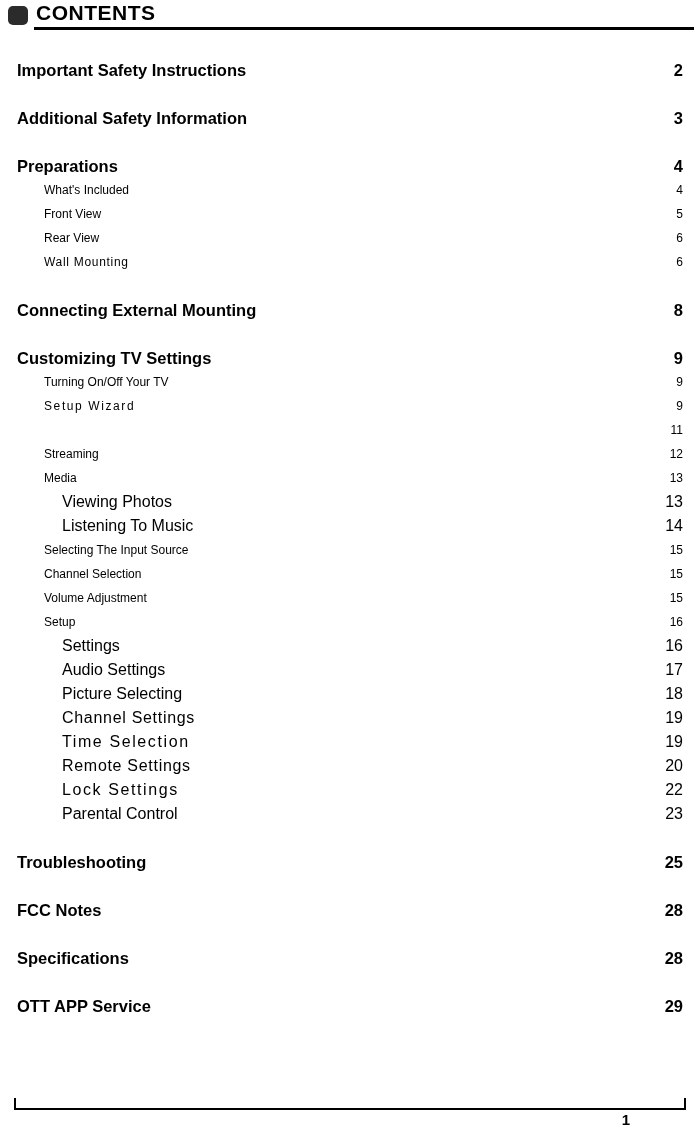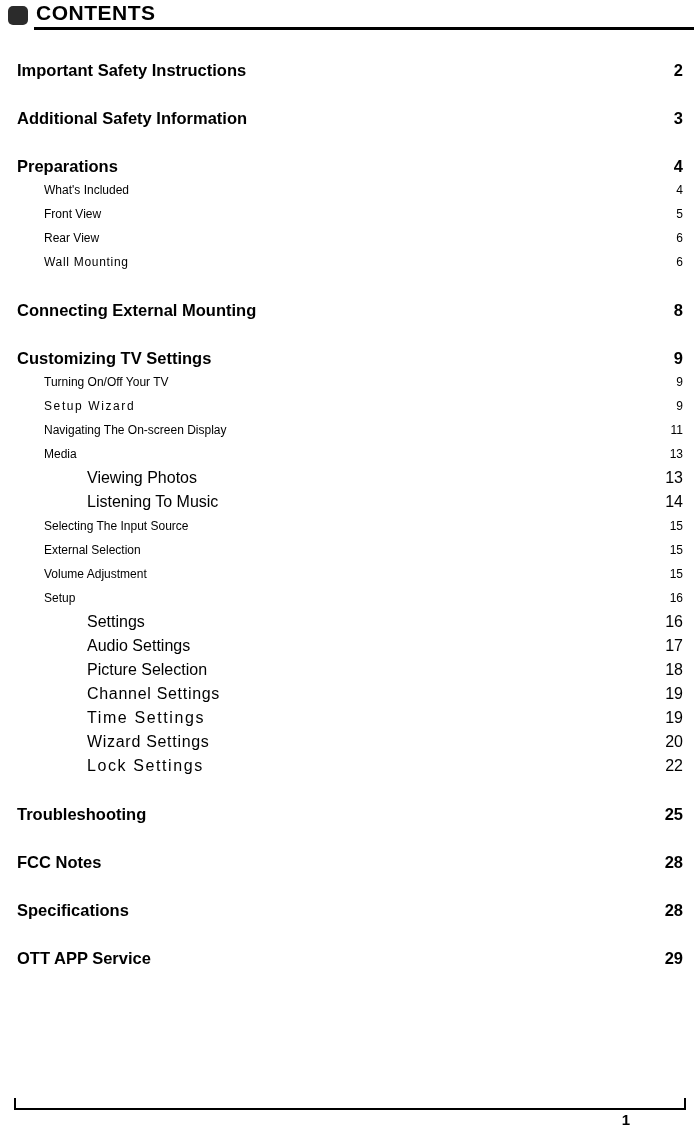--- a/index.html
+++ b/index.html
@@ -90,21 +90,20 @@
 
   .lvl1 .label, .lvl1 .page-no {
     font-weight: normal;
     font-size: 12px;
   }
   .lvl1 .label { left: 44px; }
 
   .lvl2 .label, .lvl2 .page-no {
     font-weight: normal;
     font-size: 16px;
-    margin-left: 25px;
   }
   .lvl2 .label { left: 62px; }
 
   .sp-wide .label { letter-spacing: 1.6px; }
   .sp-mid .label { letter-spacing: 0.7px; }
 
   .gap-lg { height: 24px; }
 
   
   .footer-rule {
@@ -193,78 +192,85 @@
       </div>
       <div class="row lvl1">
         <span class="label">Turning On/Off Your TV</span>
         <span class="page-no">9</span>
       </div>
       <div class="row lvl1 sp-wide">
         <span class="label">Setup Wizard</span>
         <span class="page-no">9</span>
       </div>
       <div class="row lvl1">
-        <span class="label">Navigating The On-screen Display</span>
         <span class="page-no">11</span>
+      </div>
+      <div class="row lvl1">
+        <span class="label">Streaming</span>
+        <span class="page-no">12</span>
       </div>
       <div class="row lvl1">
         <span class="label">Media</span>
         <span class="page-no">13</span>
       </div>
       <div class="row lvl2">
         <span class="label">Viewing Photos</span>
         <span class="page-no">13</span>
       </div>
       <div class="row lvl2">
         <span class="label">Listening To Music</span>
         <span class="page-no">14</span>
       </div>
       <div class="row lvl1">
         <span class="label">Selecting The Input Source</span>
         <span class="page-no">15</span>
       </div>
       <div class="row lvl1">
-        <span class="label">External Selection</span>
+        <span class="label">Channel Selection</span>
         <span class="page-no">15</span>
       </div>
       <div class="row lvl1">
         <span class="label">Volume Adjustment</span>
         <span class="page-no">15</span>
       </div>
       <div class="row lvl1">
         <span class="label">Setup</span>
         <span class="page-no">16</span>
       </div>
       <div class="row lvl2">
         <span class="label">Settings</span>
         <span class="page-no">16</span>
       </div>
       <div class="row lvl2">
         <span class="label">Audio Settings</span>
         <span class="page-no">17</span>
       </div>
       <div class="row lvl2">
-        <span class="label">Picture Selection</span>
+        <span class="label">Picture Selecting</span>
         <span class="page-no">18</span>
       </div>
       <div class="row lvl2 sp-mid">
         <span class="label">Channel Settings</span>
         <span class="page-no">19</span>
       </div>
       <div class="row lvl2 sp-wide">
-        <span class="label">Time Settings</span>
+        <span class="label">Time Selection</span>
         <span class="page-no">19</span>
       </div>
       <div class="row lvl2 sp-mid">
-        <span class="label">Wizard Settings</span>
+        <span class="label">Remote Settings</span>
         <span class="page-no">20</span>
       </div>
       <div class="row lvl2 sp-wide">
         <span class="label">Lock Settings</span>
         <span class="page-no">22</span>
+      </div>
+      <div class="row lvl2">
+        <span class="label">Parental Control</span>
+        <span class="page-no">23</span>
       </div>
       <div class="gap-lg"></div>
       <div class="row lvl0">
         <span class="label">Troubleshooting</span>
         <span class="page-no">25</span>
       </div>
       <div class="gap-lg"></div>
       <div class="row lvl0">
         <span class="label">FCC  Notes</span>
         <span class="page-no">28</span>

